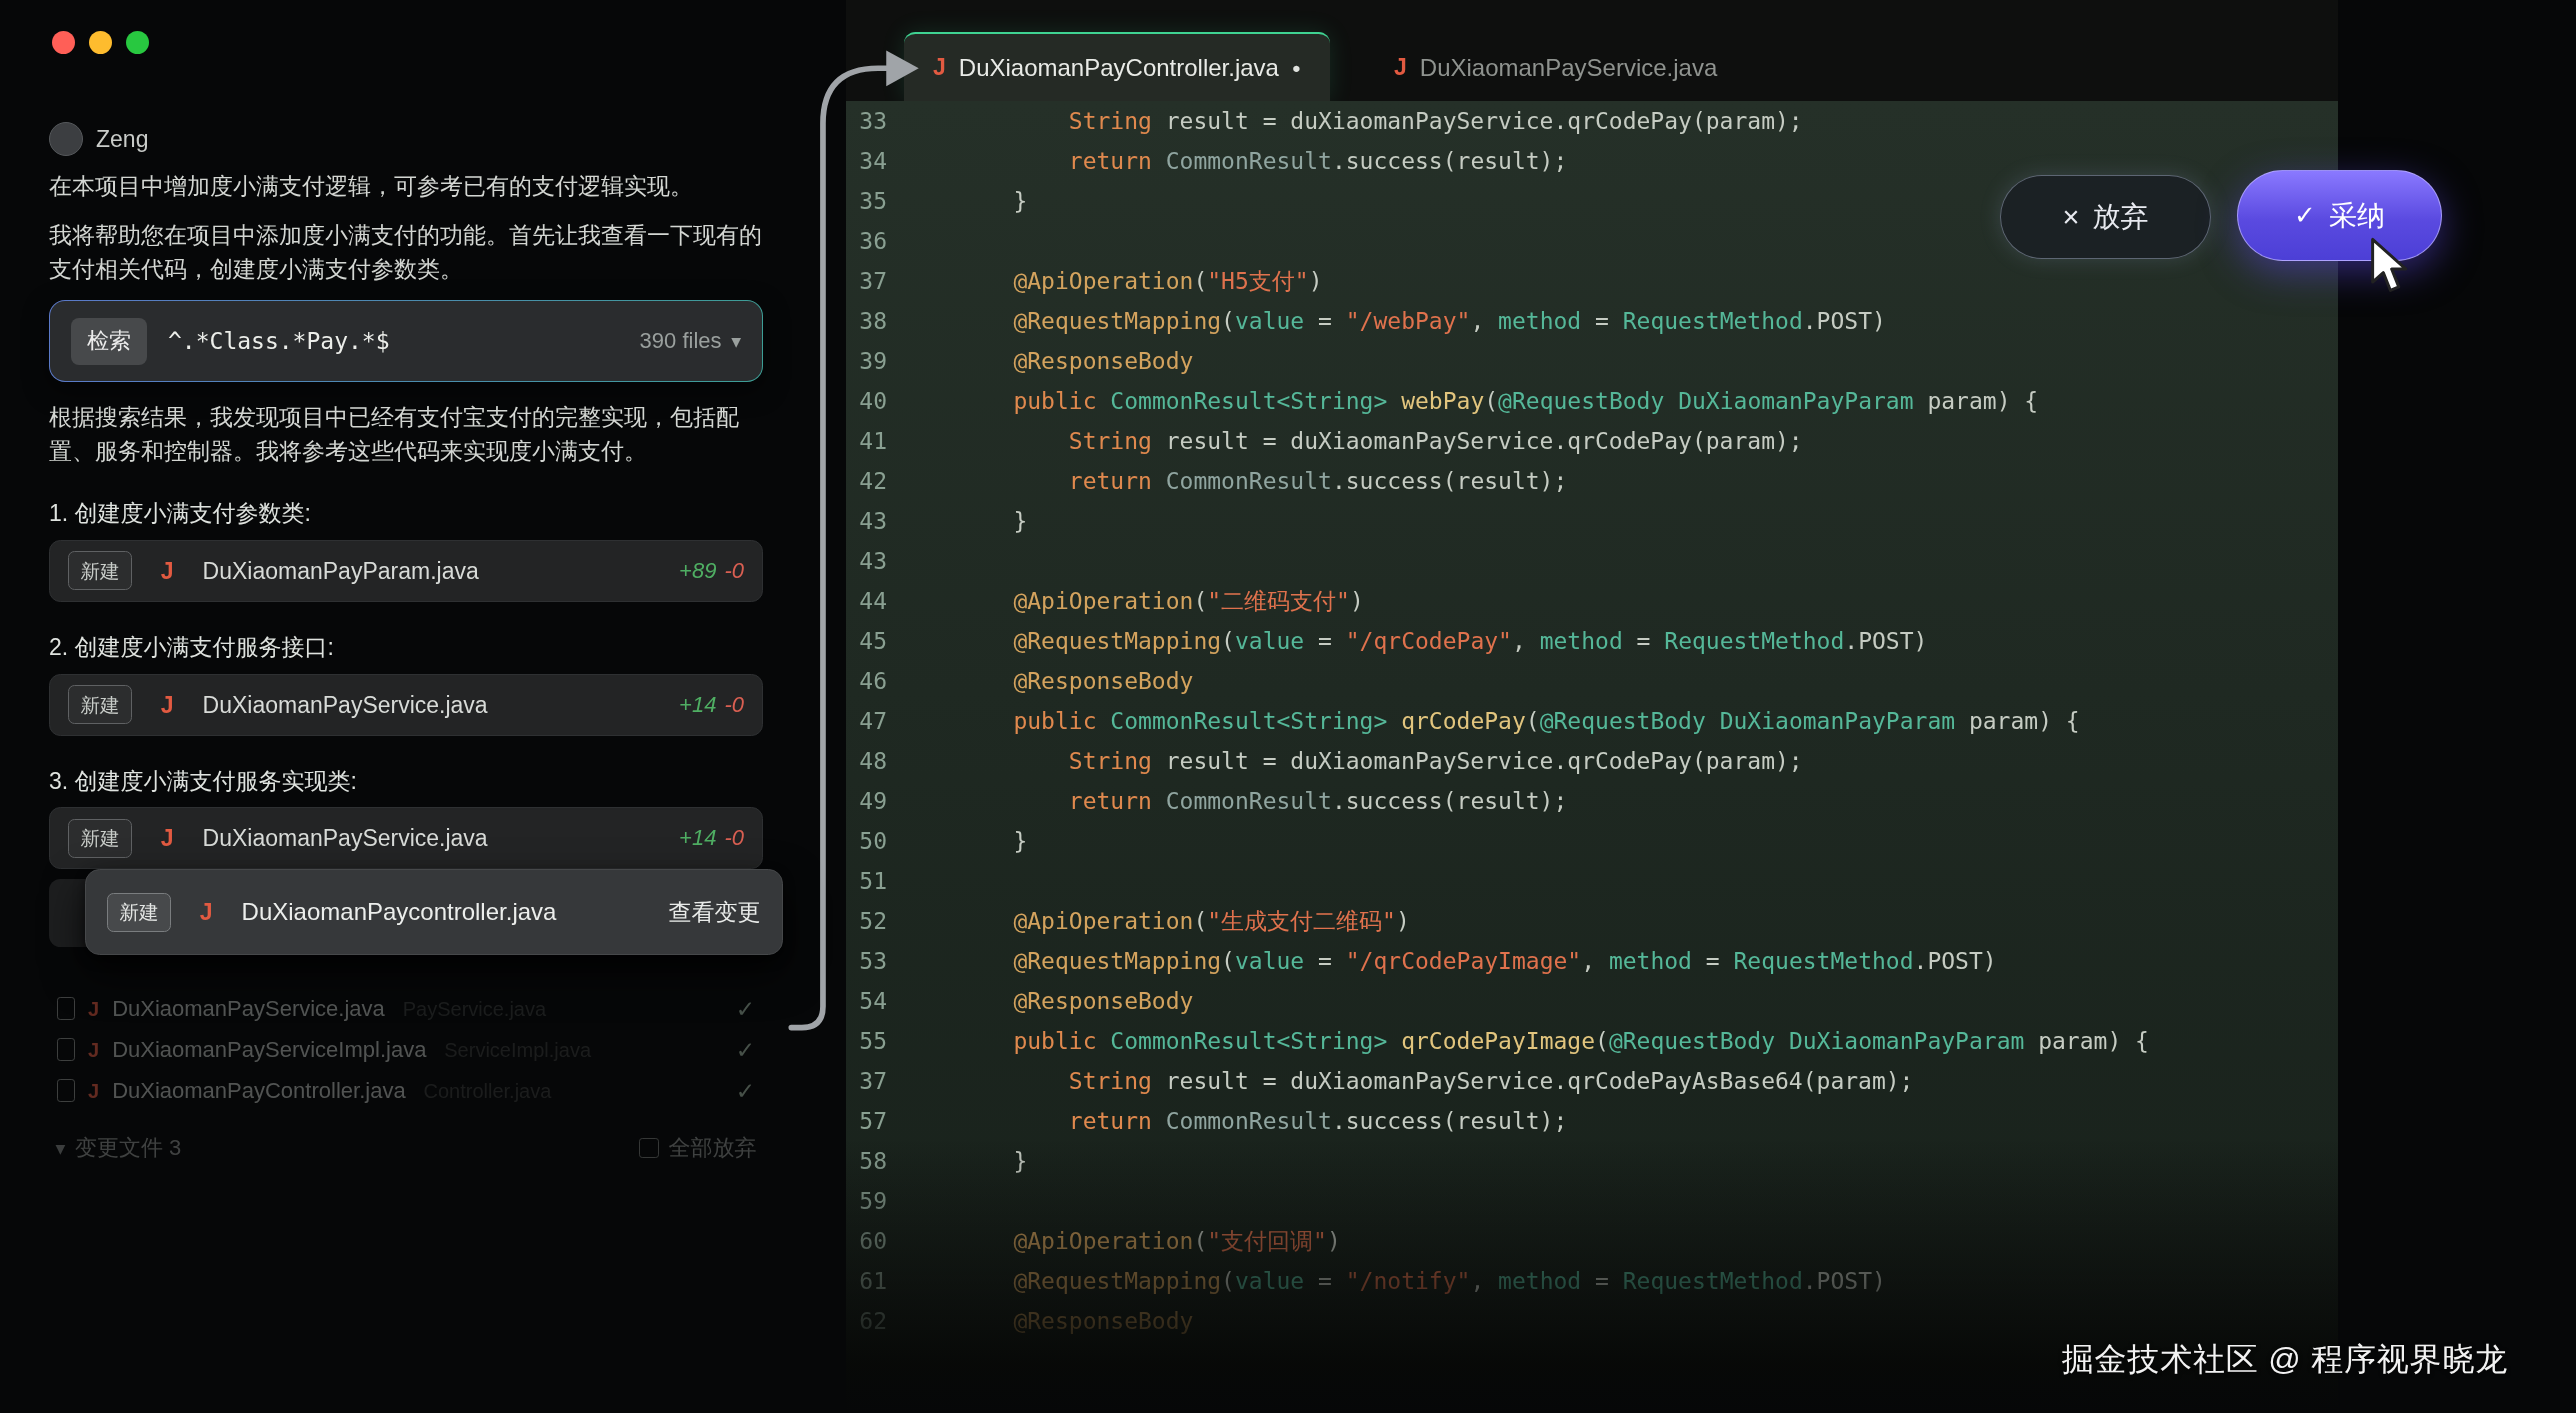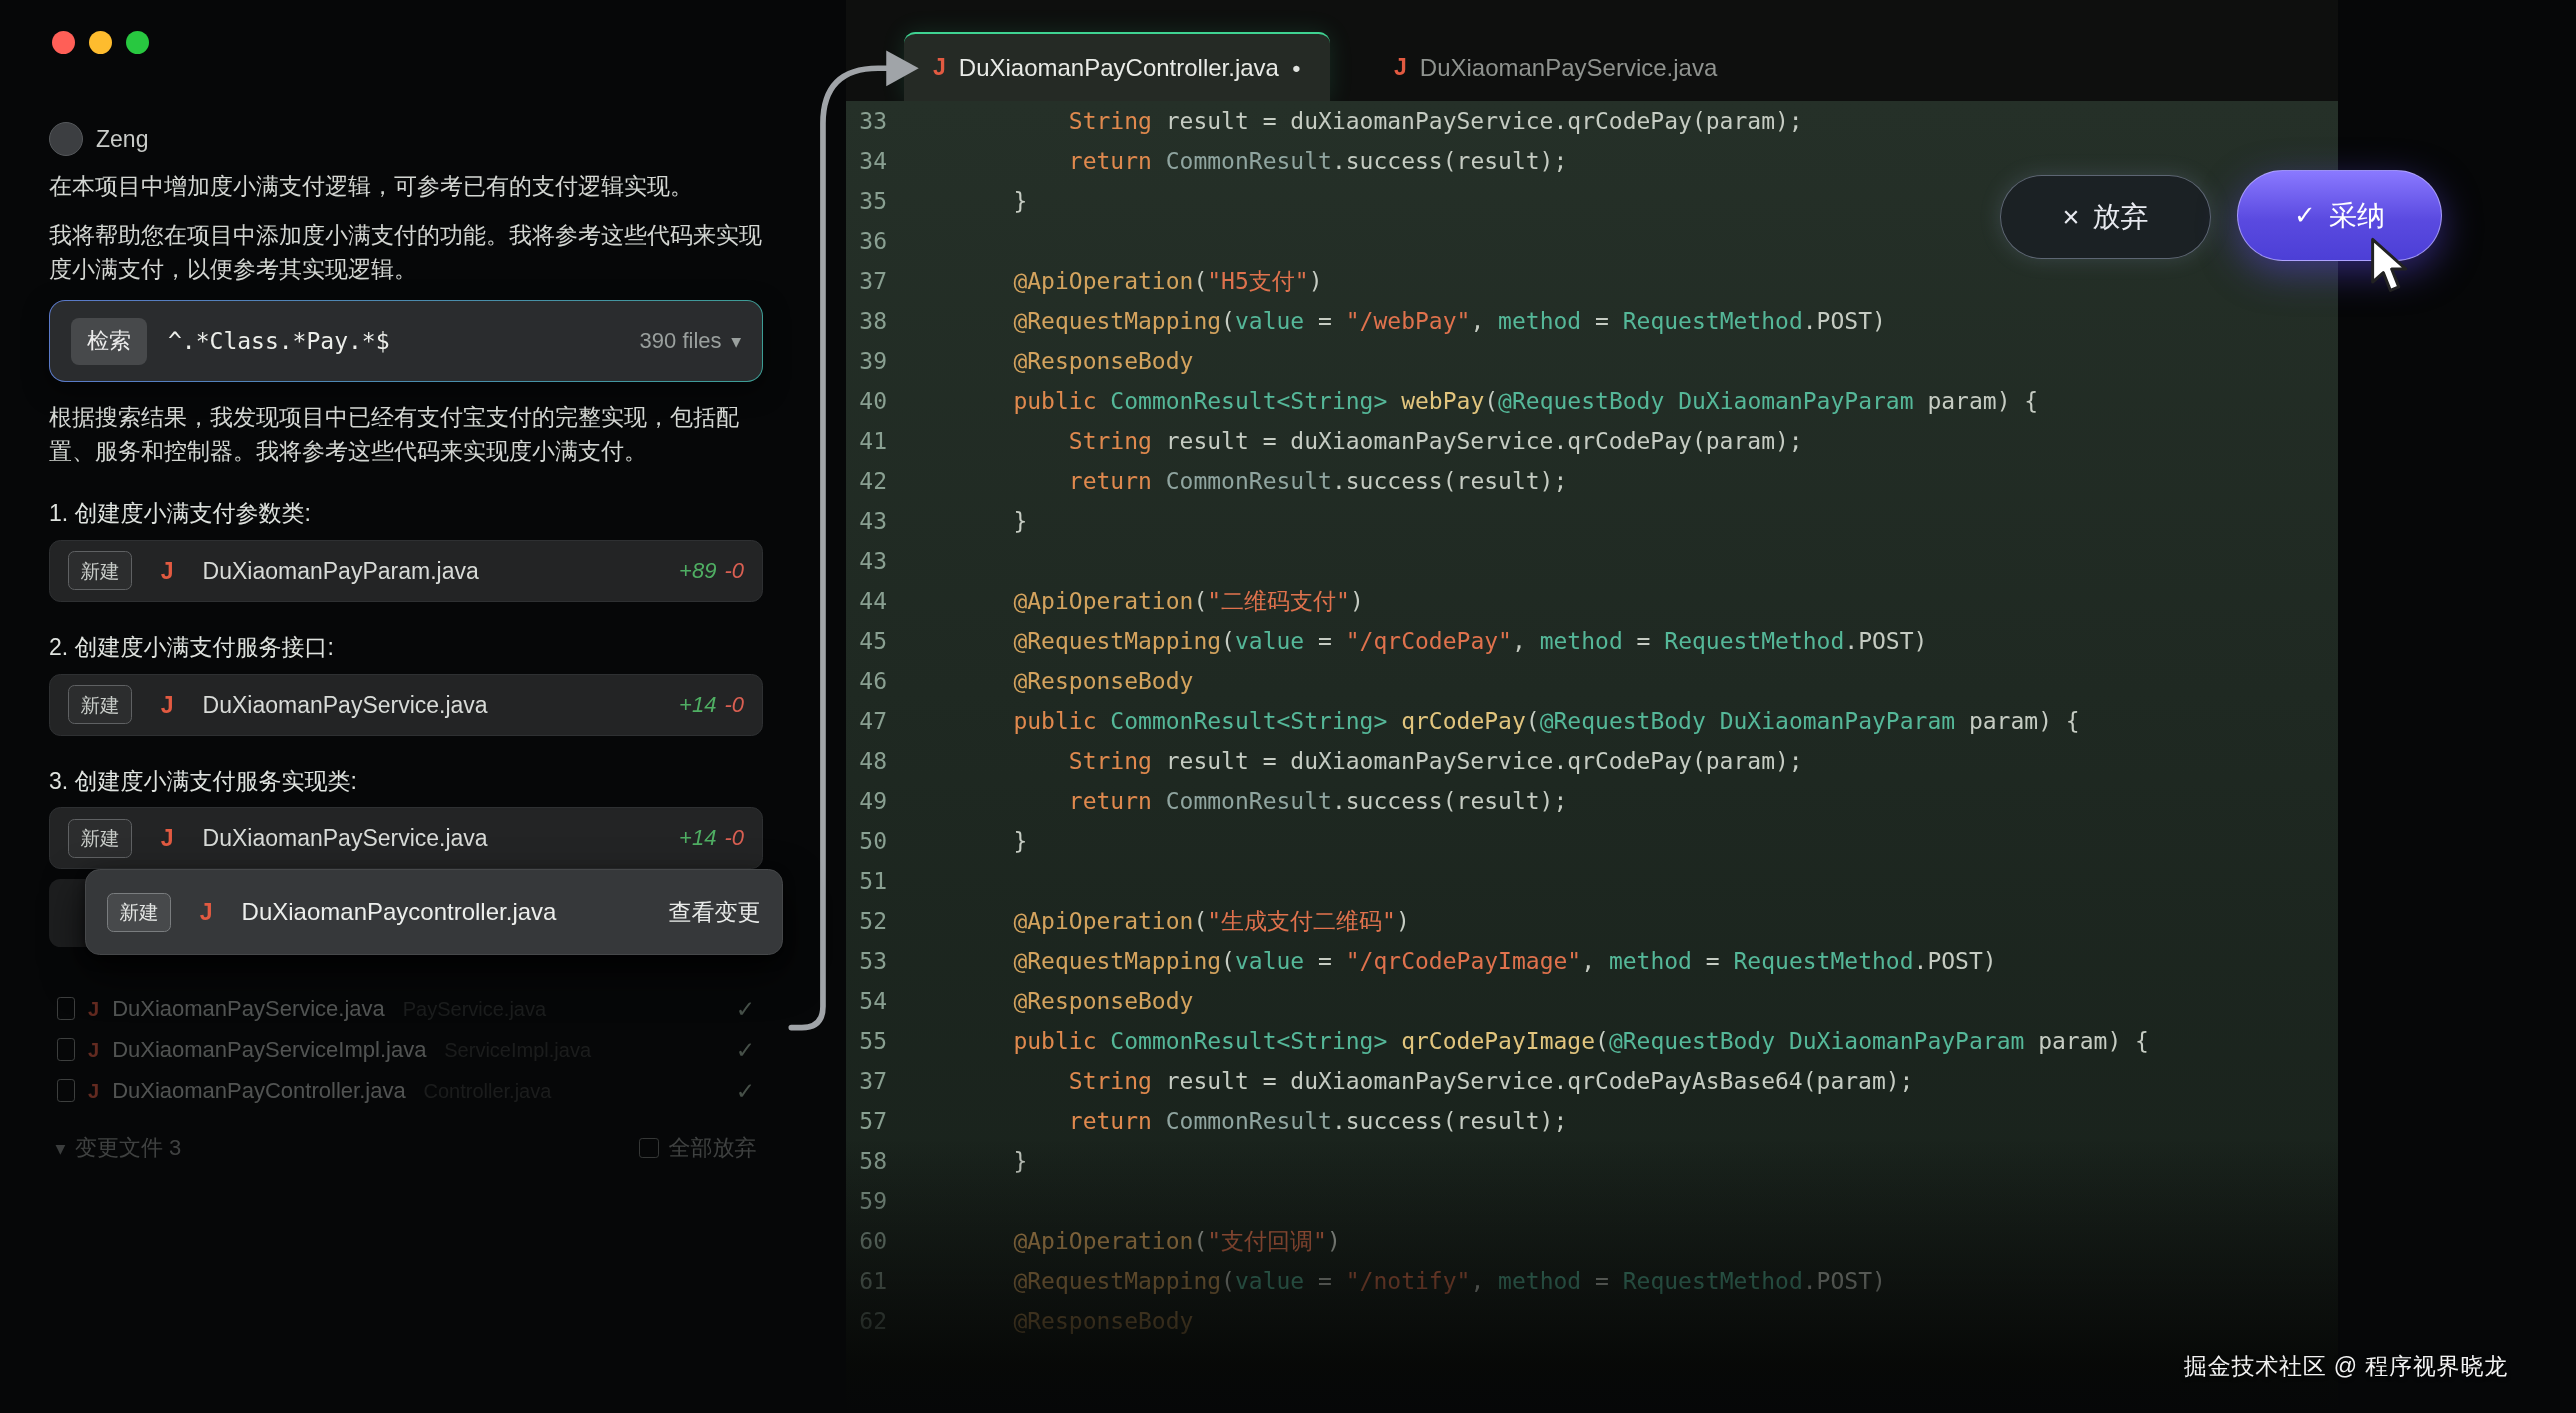--- a/index.html
+++ b/index.html
@@ -101,21 +101,21 @@
   .btn.reject{left:2000px;top:175px;height:84px;width:211px;color:#e8eaf0;
      background:rgba(26,30,36,.85);border:1.6px solid rgba(150,160,180,.55);
      box-shadow:0 0 21px rgba(160,180,220,.18);}
   .btn.accept{left:2237px;top:170px;height:91px;width:205px;color:#ffffff;
      background:linear-gradient(180deg,#8a79ff 0%,#5a4ae0 55%,#4c3fd6 100%);
      border:1.6px solid rgba(190,180,255,.7);
      box-shadow:0 11.4px 37px rgba(90,70,220,.5);}
   .xi{font-size:29px;}.ci{font-size:26px;}
 
   
-  .watermark{position:absolute;right:68px;bottom:32px;color:#f2f2f2;font-size:23px;z-index:6;
+  .watermark{position:absolute;right:68px;bottom:32px;color:#f2f2f2;font-size:32px;z-index:6;
      letter-spacing:0.8px;text-shadow:0 0.8px 4px rgba(0,0,0,.8);}
   .cursor{position:absolute;left:2367px;top:237px;z-index:9;pointer-events:none;}
 </style>
 </head>
 <body>
 
 <div class="stage">
 
   <div class="traffic">
     <span class="tl red"></span>
@@ -176,21 +176,21 @@
     <polygon points="1092,62 1092,106 1132,84" fill="#a0a4a8"></polygon>
   </svg>
 
   <section class="chat">
     <div class="u-row">
       <span class="avatar"></span>
       <span class="u-name">Zeng</span>
     </div>
     <p class="msg">在本项目中增加度小满支付逻辑，可参考已有的支付逻辑实现。</p>
 
-    <p class="msg">我将帮助您在项目中添加度小满支付的功能。我将参考这些代码来实现度小满支付，以便参考其实现逻辑。</p>
+    <p class="msg">我将帮助您在项目中添加度小满支付的功能。首先让我查看一下现有的支付相关代码，创建度小满支付参数类。</p>
 
     <div class="search-card">
       <span class="chip">检索</span>
       <span class="regex">^.*Class.*Pay.*$</span>
       <span class="fcount">
         <span>390 files</span>
         <span class="chev">▾</span>
       </span>
     </div>
 

